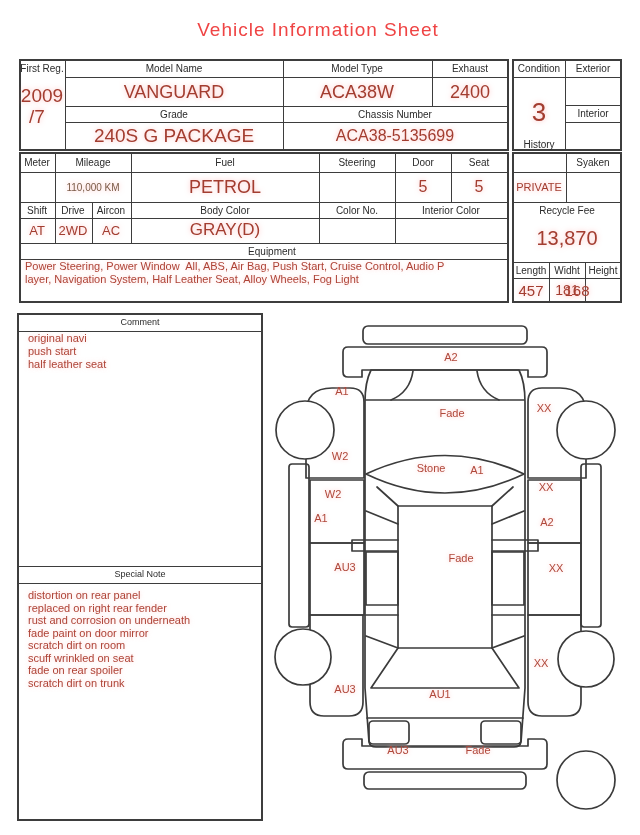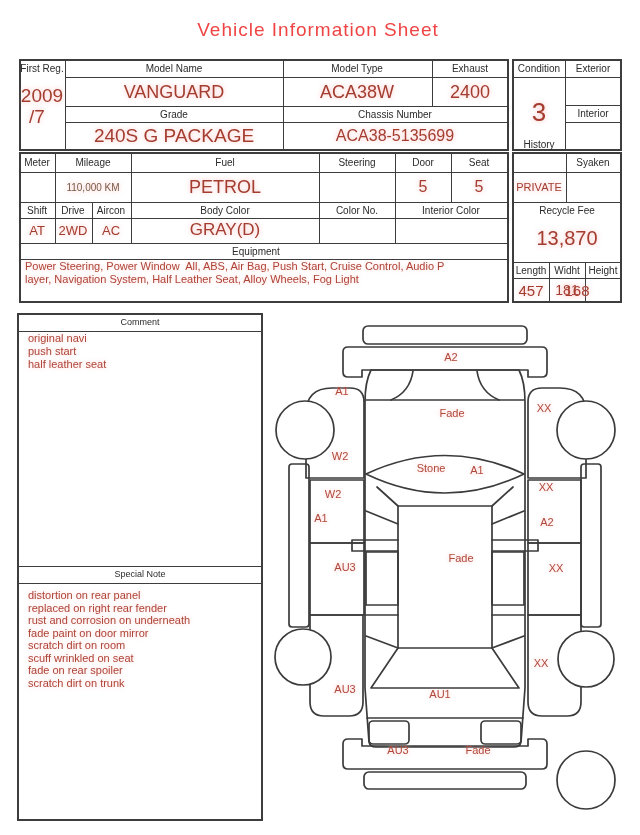--- a/index.html
+++ b/index.html
@@ -128,21 +128,21 @@
   <div class="t lv" style="left:225px;top:187px;font-size:18px;">PETROL</div>
   <div class="t lv" style="left:423px;top:187px;font-size:16px;">5</div>
   <div class="t lv" style="left:479px;top:187px;font-size:16px;">5</div>
   <div class="t lv" style="left:37px;top:230px;font-size:13px;">AT</div>
   <div class="t lv" style="left:73px;top:230px;font-size:13px;">2WD</div>
   <div class="t lv" style="left:111px;top:230px;font-size:13px;">AC</div>
   <div class="t lv" style="left:225px;top:230px;font-size:17px;">GRAY(D)</div>
   <div class="t lv" style="left:539px;top:187px;font-size:11px;">PRIVATE</div>
   <div class="t lv" style="left:567px;top:238px;font-size:20px;">13,870</div>
 
-  <div class="t lh" style="left:256px;top:251px;">Equipment</div>
+  <div class="t lh" style="left:272px;top:251px;">Equipment</div>
   <div class="lt note" style="left:25px;top:266px;">Power Steering, Power Window  All, ABS, Air Bag, Push Start, Cruise Control, Audio P</div>
   <div class="lt note" style="left:25px;top:279px;">layer, Navigation System, Half Leather Seat, Alloy Wheels, Fog Light</div>
 
   <div class="t lh" style="left:531px;top:270px;">Length</div>
   <div class="t lh" style="left:567px;top:270px;">Widht</div>
   <div class="t lh" style="left:603px;top:270px;">Height</div>
   <div class="t lv" style="left:531px;top:290px;font-size:15px;">457</div>
   <div class="t lv" style="left:567px;top:290px;font-size:14px;">181</div>
   <div class="t lv" style="left:577px;top:290px;font-size:15px;">168</div>
 

